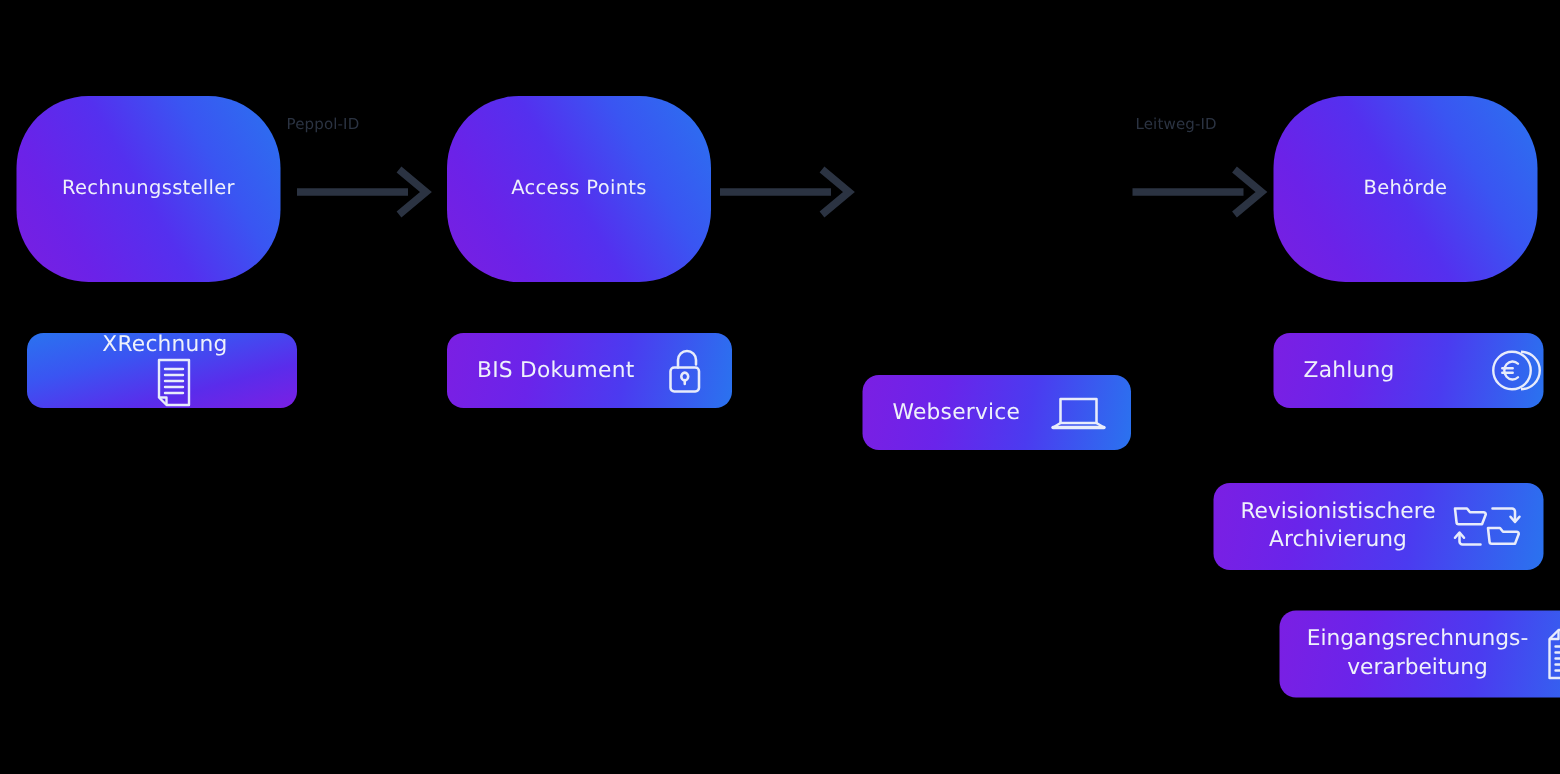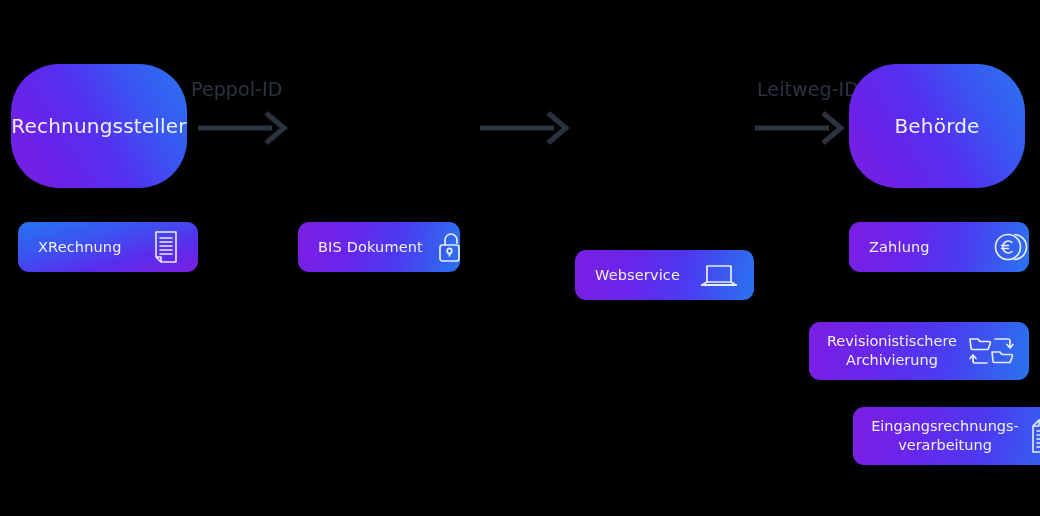--- a/index.html
+++ b/index.html
@@ -29,21 +29,21 @@
     height: 124px;
     border-radius: 48px;
     background: linear-gradient(60deg, #7a1fe0 0%, #6b22e8 22%, #5430ef 48%, #3a55f2 72%, #2a73ef 100%);
     display: flex;
     align-items: center;
     justify-content: center;
     box-shadow: 0 0 0 0 rgba(0,0,0,0);
   }
   .node-label {
     color: #eef1fb;
-    font-size: 20px;
+    font-size: 13px;
     font-weight: 400;
     letter-spacing: 0.2px;
     text-align: center;
     line-height: 1.2;
     white-space: nowrap;
   }
 
   .node-1 { left: 11px;  top: 64px; }
   .node-2 { left: 298px; top: 64px; }
   .node-3 { left: 575px; top: 64px; }
@@ -56,21 +56,21 @@
   }
   .arrow svg { display: block; overflow: visible; }
 
   .arrow-1 { left: 196px; top: 108px; width: 92px; }
   .arrow-2 { left: 478px; top: 108px; width: 92px; }
   .arrow-3 { left: 753px; top: 108px; width: 92px; }
 
   .arrow-label {
     position: absolute;
     color: #2b3342;
-    font-size: 19px;
+    font-size: 10px;
     font-weight: 400;
     letter-spacing: 0.1px;
     white-space: nowrap;
   }
   .arrow-label-1 { left: 191px; top: 78px; }
   .arrow-label-3 { left: 757px; top: 78px; text-align: right; }
 
   
   .pill {
     position: absolute;
@@ -93,27 +93,28 @@
   .pill-icon {
     display: flex;
     align-items: center;
     justify-content: center;
     margin-left: 14px;
     flex: 0 0 auto;
   }
   .pill-icon svg { display: block; }
 
   .pill-1 { left: 18px;  top: 222px; width: 180px; }
-  .pill-2 { left: 298px; top: 222px; width: 162px; }
+  .pill-2 { left: 298px; top: 222px; width: 190px; }
   .pill-3 { left: 575px; top: 222px; width: 179px; margin-top: 28px; }
   .pill-4 { left: 849px; top: 222px; width: 180px; gap: 48px; }
 
   
   .pill-1 {
     background: linear-gradient(165deg, #2a73ef 0%, #3a55f2 34%, #5a2ceb 70%, #7b1fe3 100%);
+    flex-direction: column;
   }
 
   
   .box {
     position: absolute;
     width: 220px;
     height: 58px;
     border-radius: 11px;
     background: linear-gradient(100deg, #7b1fe3 0%, #6a24ea 26%, #4b3bf0 60%, #2a73ef 100%);
     display: flex;
@@ -152,20 +153,23 @@
   </div>
 
   <div class="arrow-label arrow-label-1">Peppol-ID</div>
   <div class="arrow arrow-1">
     <svg width="92" height="40" viewBox="0 0 92 40">
       <path d="M2 20 H76" stroke="#2b3342" stroke-width="5" stroke-linecap="butt" fill="none"></path>
       <path d="M70 5 L88 20 L70 35" stroke="#2b3342" stroke-width="5" stroke-linecap="butt" stroke-linejoin="miter" fill="none"></path>
     </svg>
   </div>
 
+  <div class="node node-2">
+    <span class="node-label">Access Points</span>
+  </div>
 
   <div class="arrow arrow-2">
     <svg width="92" height="40" viewBox="0 0 92 40">
       <path d="M2 20 H76" stroke="#2b3342" stroke-width="5" stroke-linecap="butt" fill="none"></path>
       <path d="M70 5 L88 20 L70 35" stroke="#2b3342" stroke-width="5" stroke-linecap="butt" stroke-linejoin="miter" fill="none"></path>
     </svg>
   </div>
 
 
   <div class="arrow-label arrow-label-3">Leitweg-ID</div>

